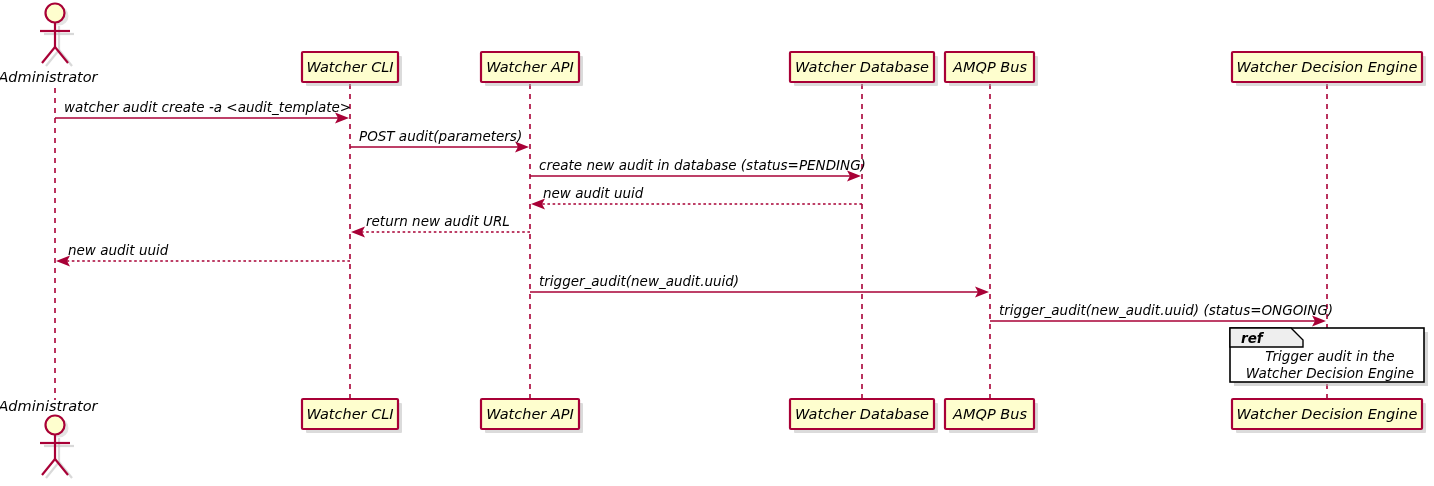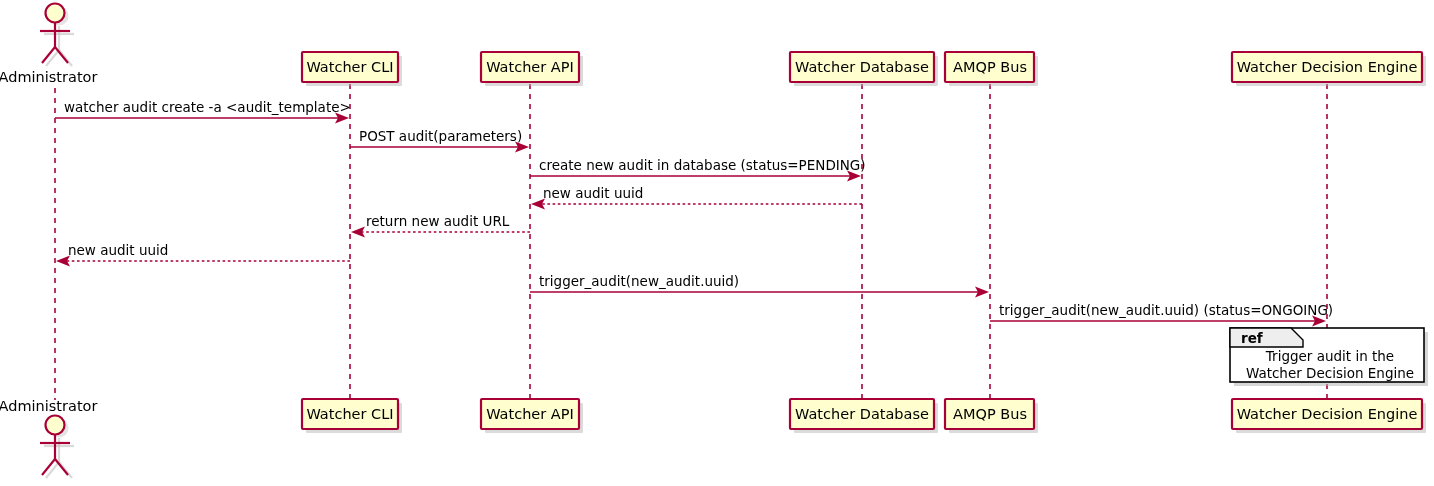--- a/index.html
+++ b/index.html
@@ -12,20 +12,21 @@
     height: 486px;
     position: relative;
     font-family: "DejaVu Sans", sans-serif;
     overflow: hidden;
   }
   #diagram-root {
     position: absolute;
     left: 0; top: 0;
     width: 1434px;
     height: 426px;
+    font-style: italic;
   }
   svg.diagram-canvas {
     position: absolute;
     left: 0; top: 0;
     width: 1434px;
     height: 486px;
     display: block;
   }
   .lifeline {
     stroke: #A80036;

